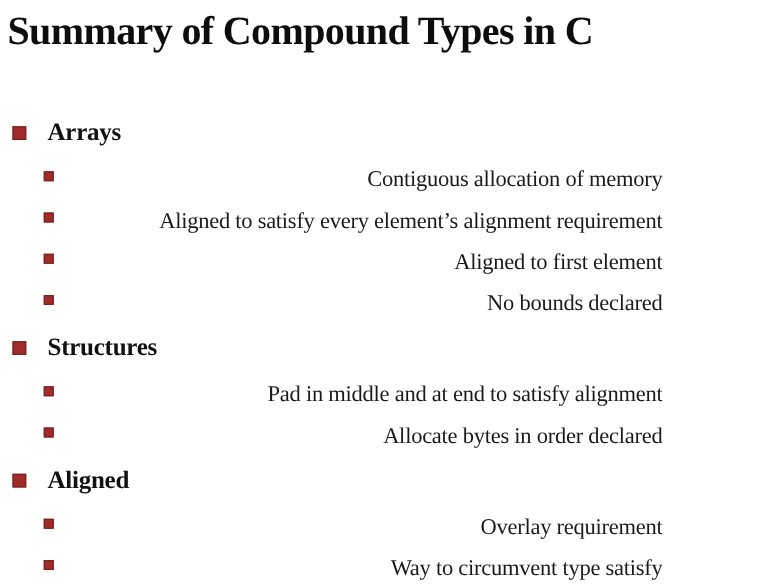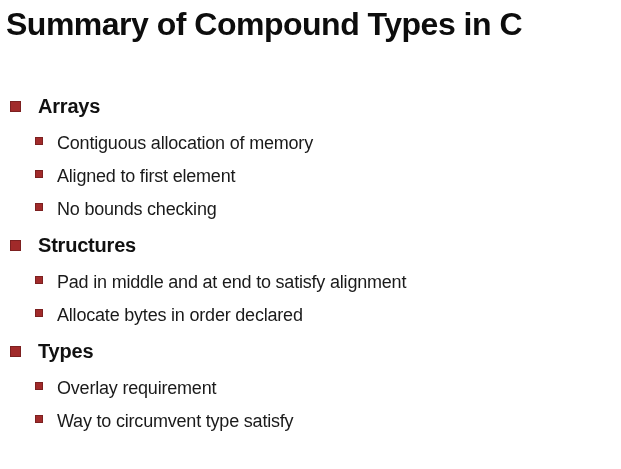--- a/index.html
+++ b/index.html
@@ -5,21 +5,21 @@
   html, body {
     margin: 0;
     padding: 0;
     background: #ffffff;
   }
   .slide {
     position: relative;
     width: 530px;
     height: 469px;
     background: #ffffff;
-    font-family: Liberation Sans, sans-serif;
+    font-family: Liberation Serif, serif;
     overflow: hidden;
     box-sizing: border-box;
   }
   .title {
     margin: 6px 0 0 6px;
     font-size: 32px;
     line-height: 37px;
     font-weight: bold;
     color: #0d0d0d;
     letter-spacing: -0.5px;
@@ -50,20 +50,21 @@
     font-weight: bold;
     color: #111111;
     letter-spacing: -0.2px;
     white-space: nowrap;
   }
   .item {
     display: flex;
     align-items: center;
     height: 33px;
     padding-left: 25px;
+    justify-content: space-between;
   }
   .bullet-l2 {
     width: 8px;
     height: 8px;
     background: #a12a2a;
     border: 1px solid #7c2020;
     box-sizing: border-box;
     flex: 0 0 auto;
     margin-right: 14px;
     margin-top: -6px;
@@ -87,43 +88,47 @@
     <div class="section-heading">
       <span class="bullet-l1"></span>
       <span class="heading-text">Arrays</span>
     </div>
     <div class="item">
       <span class="bullet-l2"></span>
       <span class="item-text">Contiguous allocation of memory</span>
     </div>
     <div class="item">
       <span class="bullet-l2"></span>
+      <span class="item-text">Aligned to satisfy every element’s alignment requirement</span>
+    </div>
+    <div class="item">
+      <span class="bullet-l2"></span>
       <span class="item-text">Aligned to first element</span>
     </div>
     <div class="item">
       <span class="bullet-l2"></span>
-      <span class="item-text">No bounds checking</span>
+      <span class="item-text">No bounds declared</span>
     </div>
 
     <div class="section-heading">
       <span class="bullet-l1"></span>
       <span class="heading-text">Structures</span>
     </div>
     <div class="item">
       <span class="bullet-l2"></span>
       <span class="item-text">Pad in middle and at end to satisfy alignment</span>
     </div>
     <div class="item">
       <span class="bullet-l2"></span>
       <span class="item-text">Allocate bytes in order declared</span>
     </div>
 
     <div class="section-heading">
       <span class="bullet-l1"></span>
-      <span class="heading-text">Types</span>
+      <span class="heading-text">Aligned</span>
     </div>
     <div class="item">
       <span class="bullet-l2"></span>
       <span class="item-text">Overlay requirement</span>
     </div>
     <div class="item">
       <span class="bullet-l2"></span>
       <span class="item-text">Way to circumvent type satisfy</span>
     </div>
 

